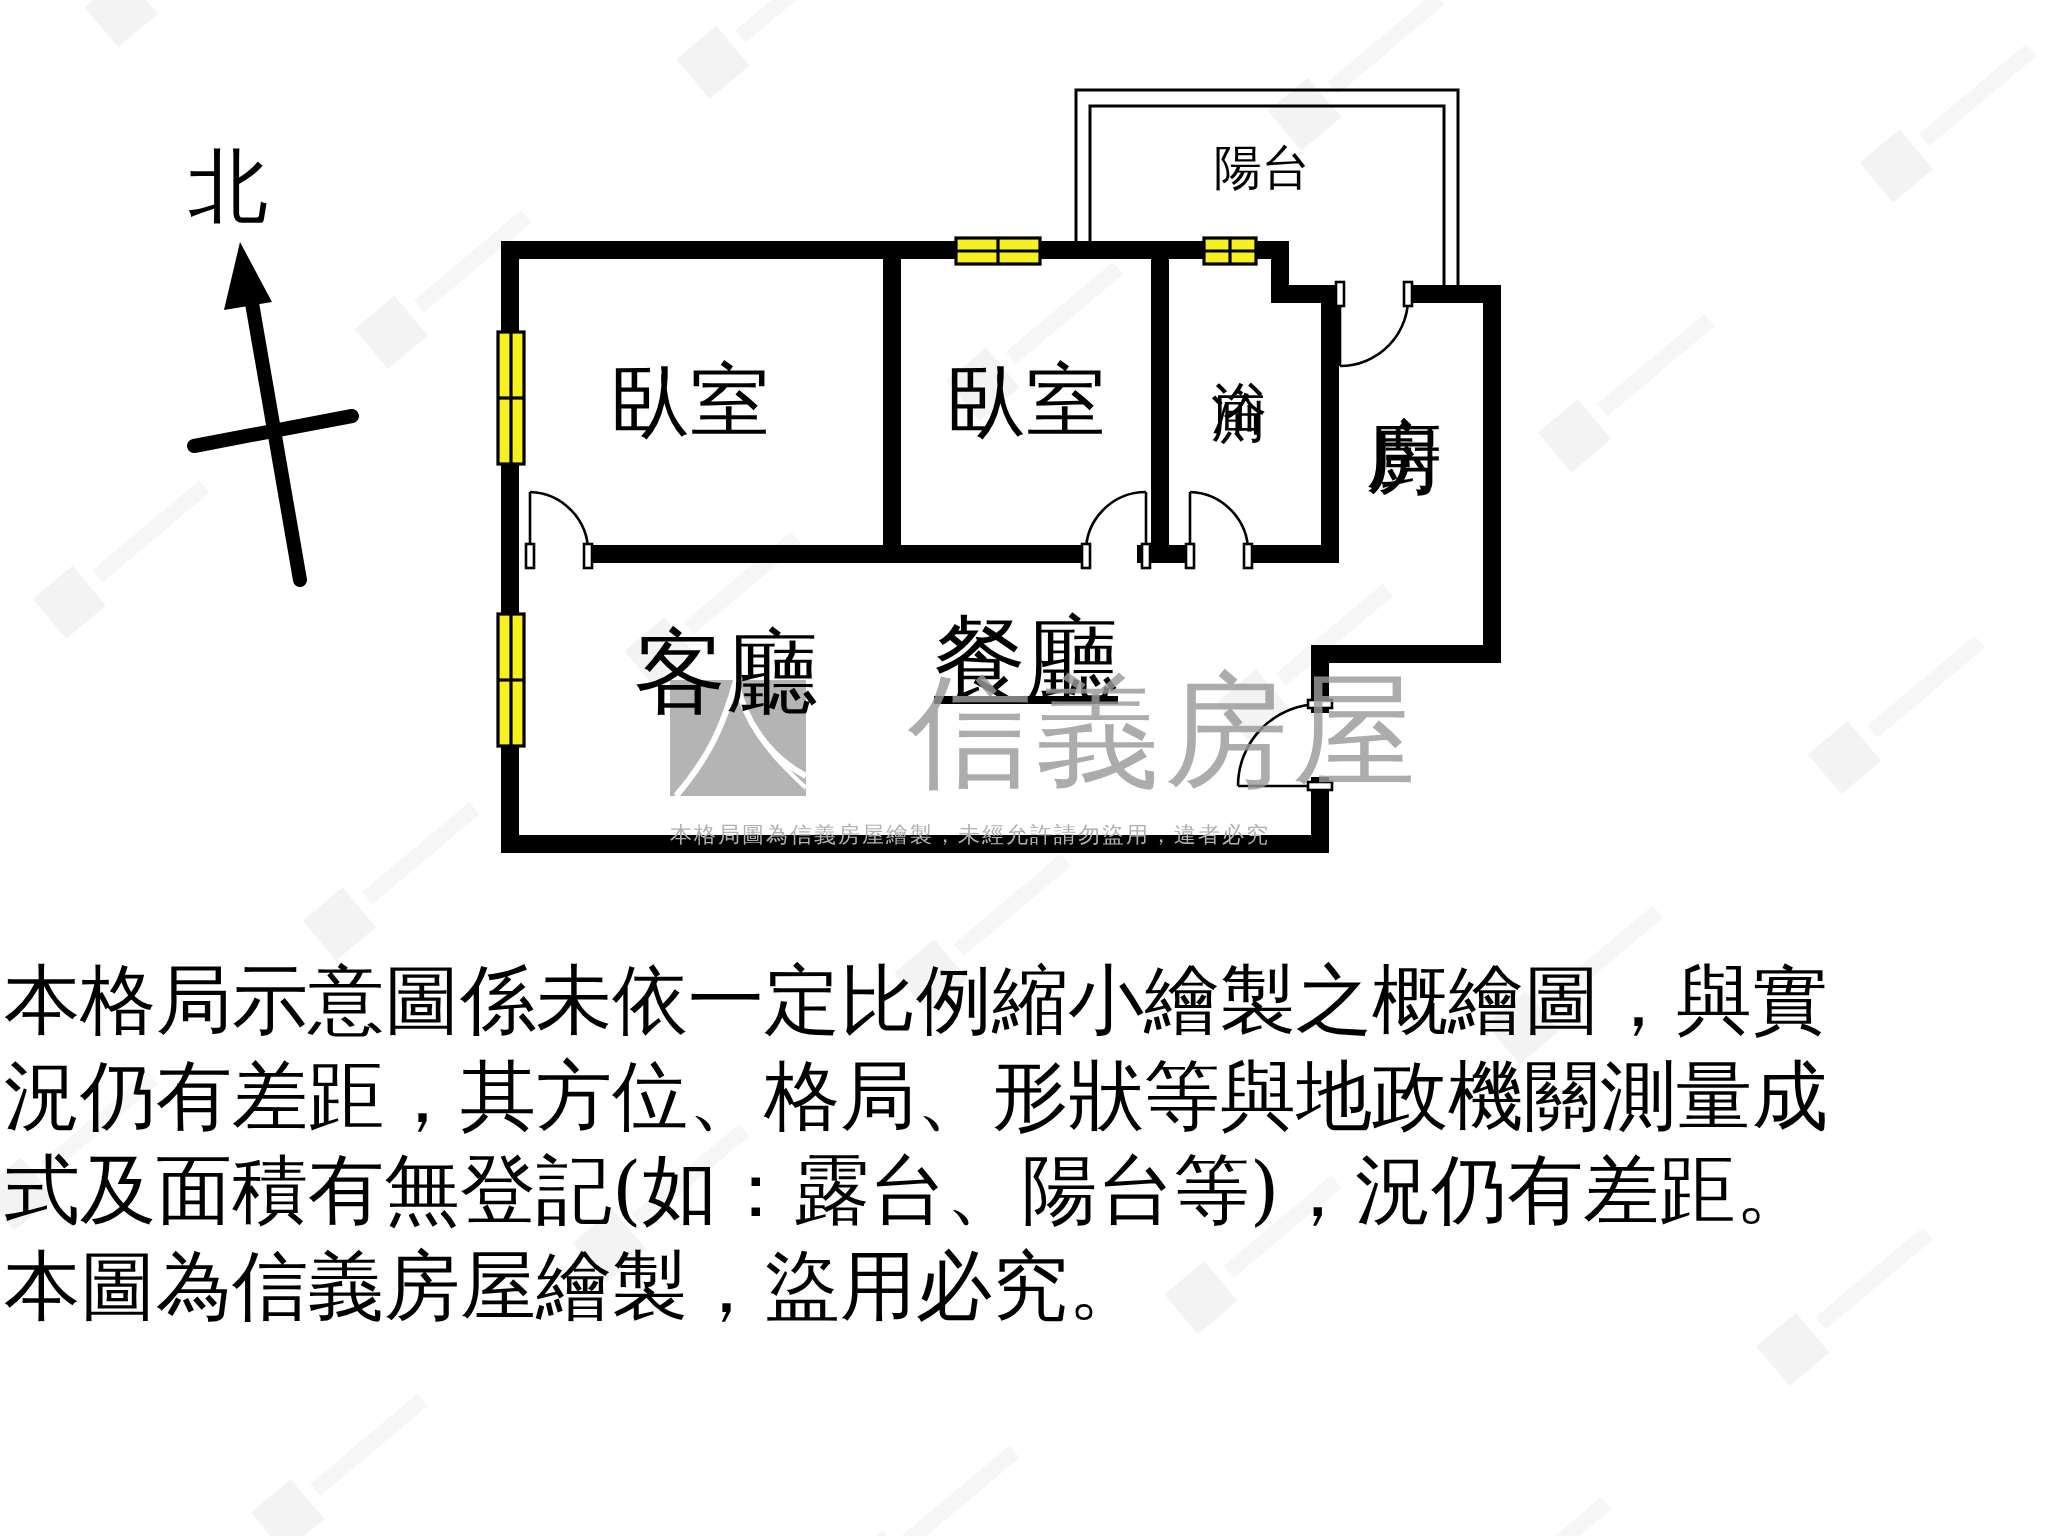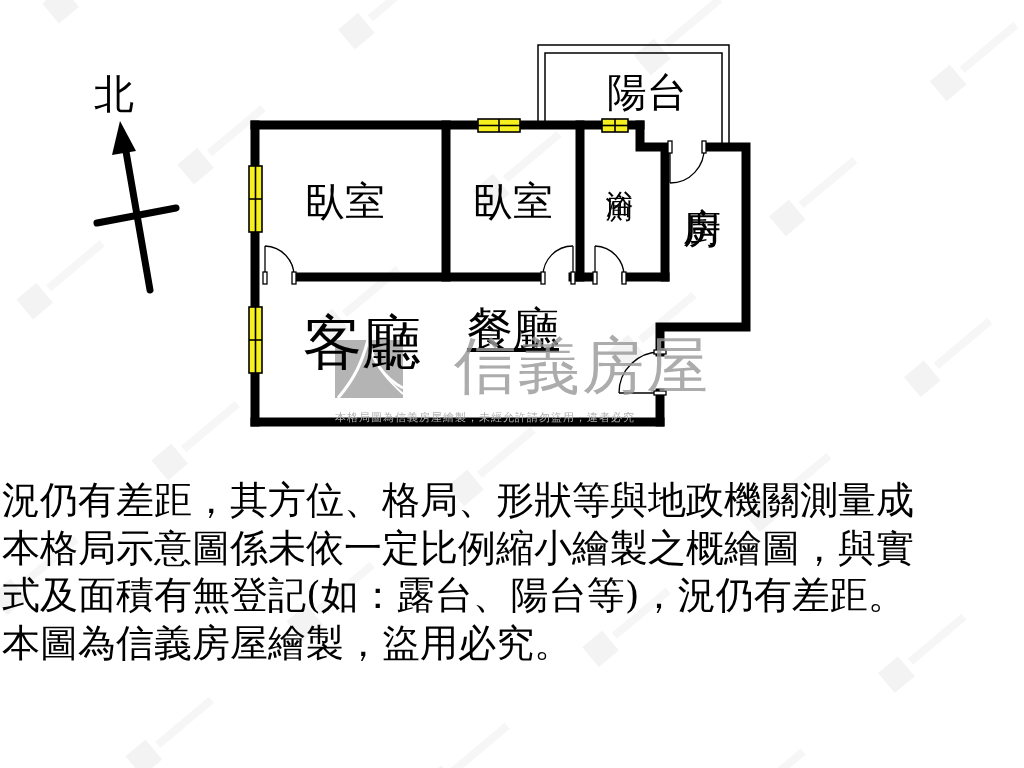--- a/index.html
+++ b/index.html
@@ -127,25 +127,25 @@
     <path d="M372,352 C378,370 390,382 403,394" stroke="#fff" stroke-width="2" fill="none"></path>
   </g>
 </svg>
 
 <div class="north-label">北</div>
 
 <div class="room-label" style="left:305px; top:181px; font-size:40px;">臥室</div>
 <div class="room-label" style="left:473px; top:181px; font-size:40px;">臥室</div>
 <div class="room-label vert" style="left:605px; top:168px; font-size:28px;">浴廁</div>
 <div class="room-label vert" style="left:683px; top:176px; font-size:38px;">廚房</div>
-<div class="room-label" style="left:607px; top:72px; font-size:40px;">陽台</div>
-<div class="room-label" style="left:303px; top:313px; font-size:59px;">客廳</div>
+<div class="room-label" style="left:607px; top:72px; font-size:24px;">陽台</div>
+<div class="room-label" style="left:317px; top:313px; font-size:46px;">客廳</div>
 <div class="room-label" style="left:467px; top:306px; font-size:46px;text-decoration:underline;">餐廳</div>
 
 <div class="wm-brand">信義房屋</div>
 <div class="wm-small">本格局圖為信義房屋繪製，未經允許請勿盜用，違者必究</div>
 
 <div class="disclaimer">
+  <span class="line">本格局示意圖係未依一定比例縮小繪製之概繪圖，與實</span>
   <span class="line">況仍有差距，其方位、格局、形狀等與地政機關測量成</span>
-  <span class="line">本格局示意圖係未依一定比例縮小繪製之概繪圖，與實</span>
   <span class="line">式及面積有無登記(如：露台、陽台等)，況仍有差距。</span>
   <span class="line">本圖為信義房屋繪製，盜用必究。</span>
 </div>
 
 </body></html>

